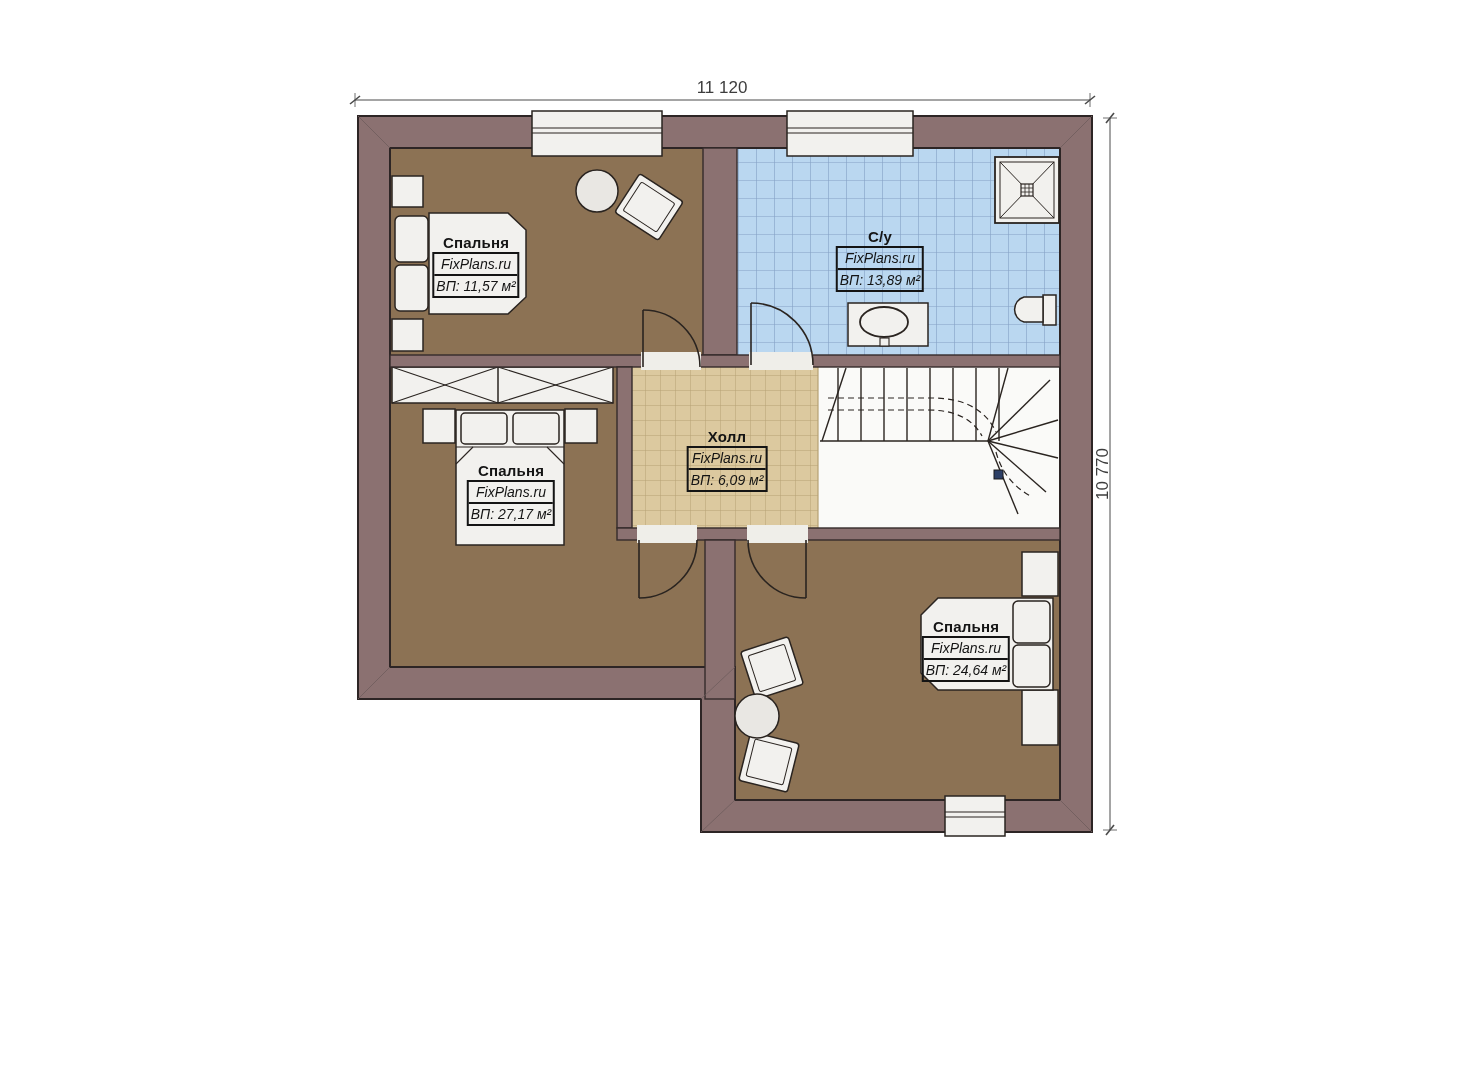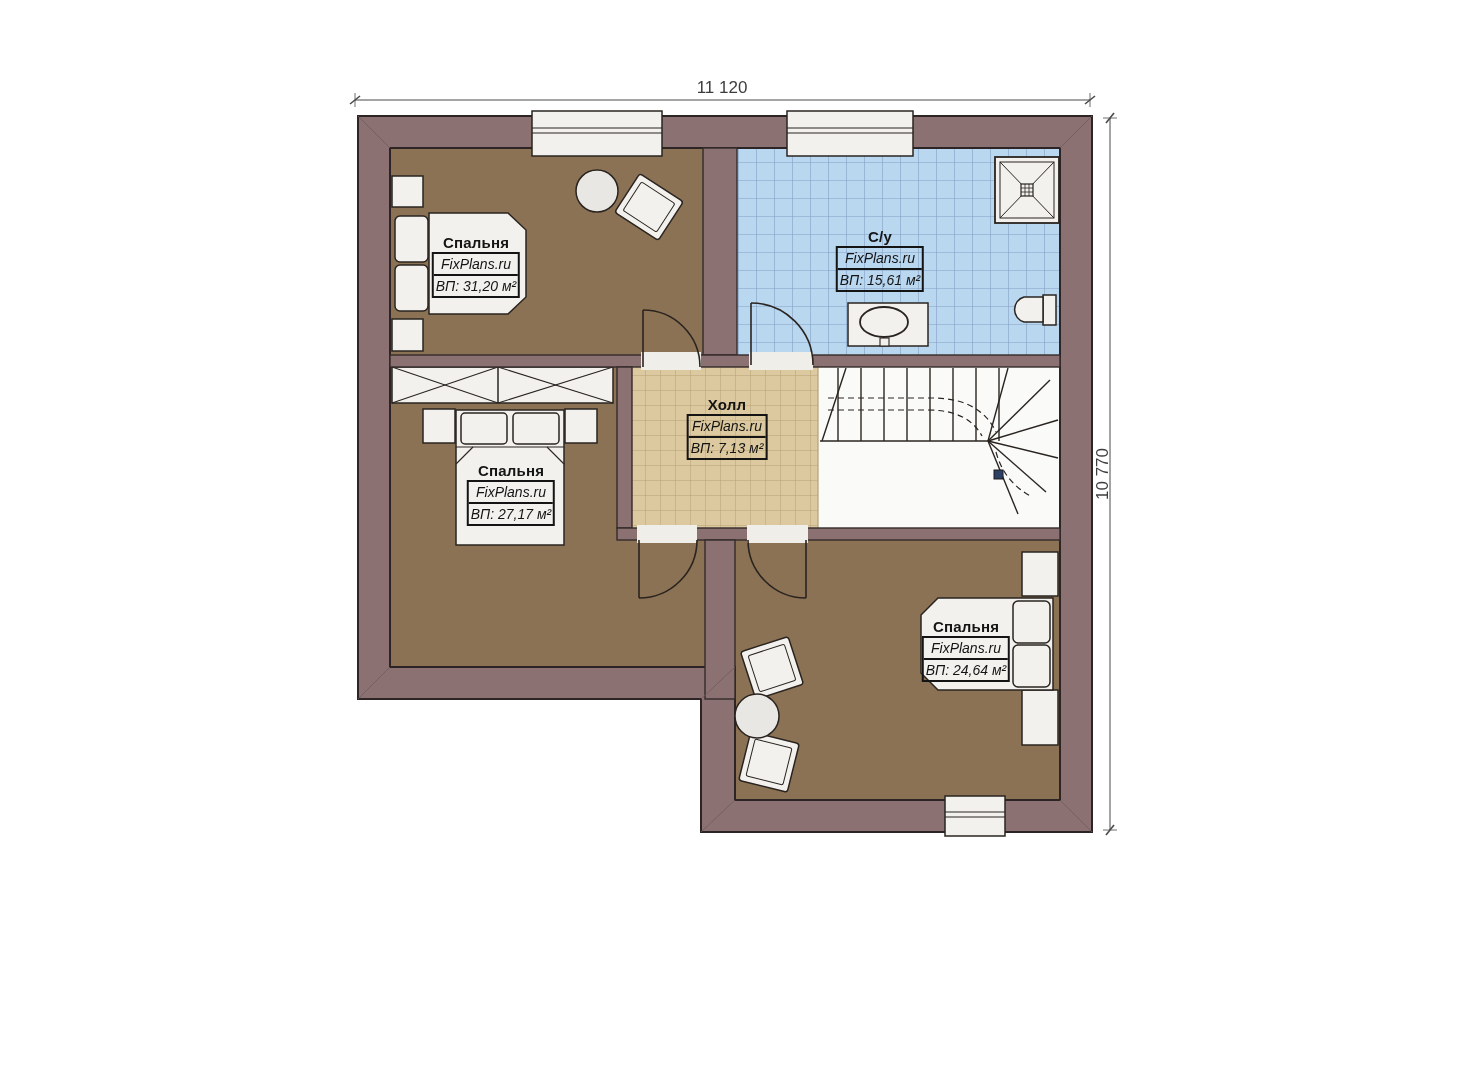--- a/index.html
+++ b/index.html
@@ -230,37 +230,37 @@
   </g>
 </svg>
 
 <div class="dim-label top" style="left:722px; top:78px">11 120</div>
 <div class="dim-label right" style="left:1103px; top:474px">10 770</div>
 
 <div class="room-label" style="left:476px; top:234px">
   <div class="name">Спальня</div>
   <div class="box">
     <div class="row">FixPlans.ru</div>
-    <div class="row">ВП: 31,20 м²</div>
+    <div class="row">ВП: 11,57 м²</div>
   </div>
 </div>
 
 <div class="room-label" style="left:880px; top:228px">
   <div class="name">С/у</div>
   <div class="box">
     <div class="row">FixPlans.ru</div>
-    <div class="row">ВП: 15,61 м²</div>
-  </div>
-</div>
-
-<div class="room-label" style="left:727px; top:396px">
+    <div class="row">ВП: 13,89 м²</div>
+  </div>
+</div>
+
+<div class="room-label" style="left:727px; top:428px">
   <div class="name">Холл</div>
   <div class="box">
     <div class="row">FixPlans.ru</div>
-    <div class="row">ВП: 7,13 м²</div>
+    <div class="row">ВП: 6,09 м²</div>
   </div>
 </div>
 
 <div class="room-label" style="left:511px; top:462px">
   <div class="name">Спальня</div>
   <div class="box">
     <div class="row">FixPlans.ru</div>
     <div class="row">ВП: 27,17 м²</div>
   </div>
 </div>

